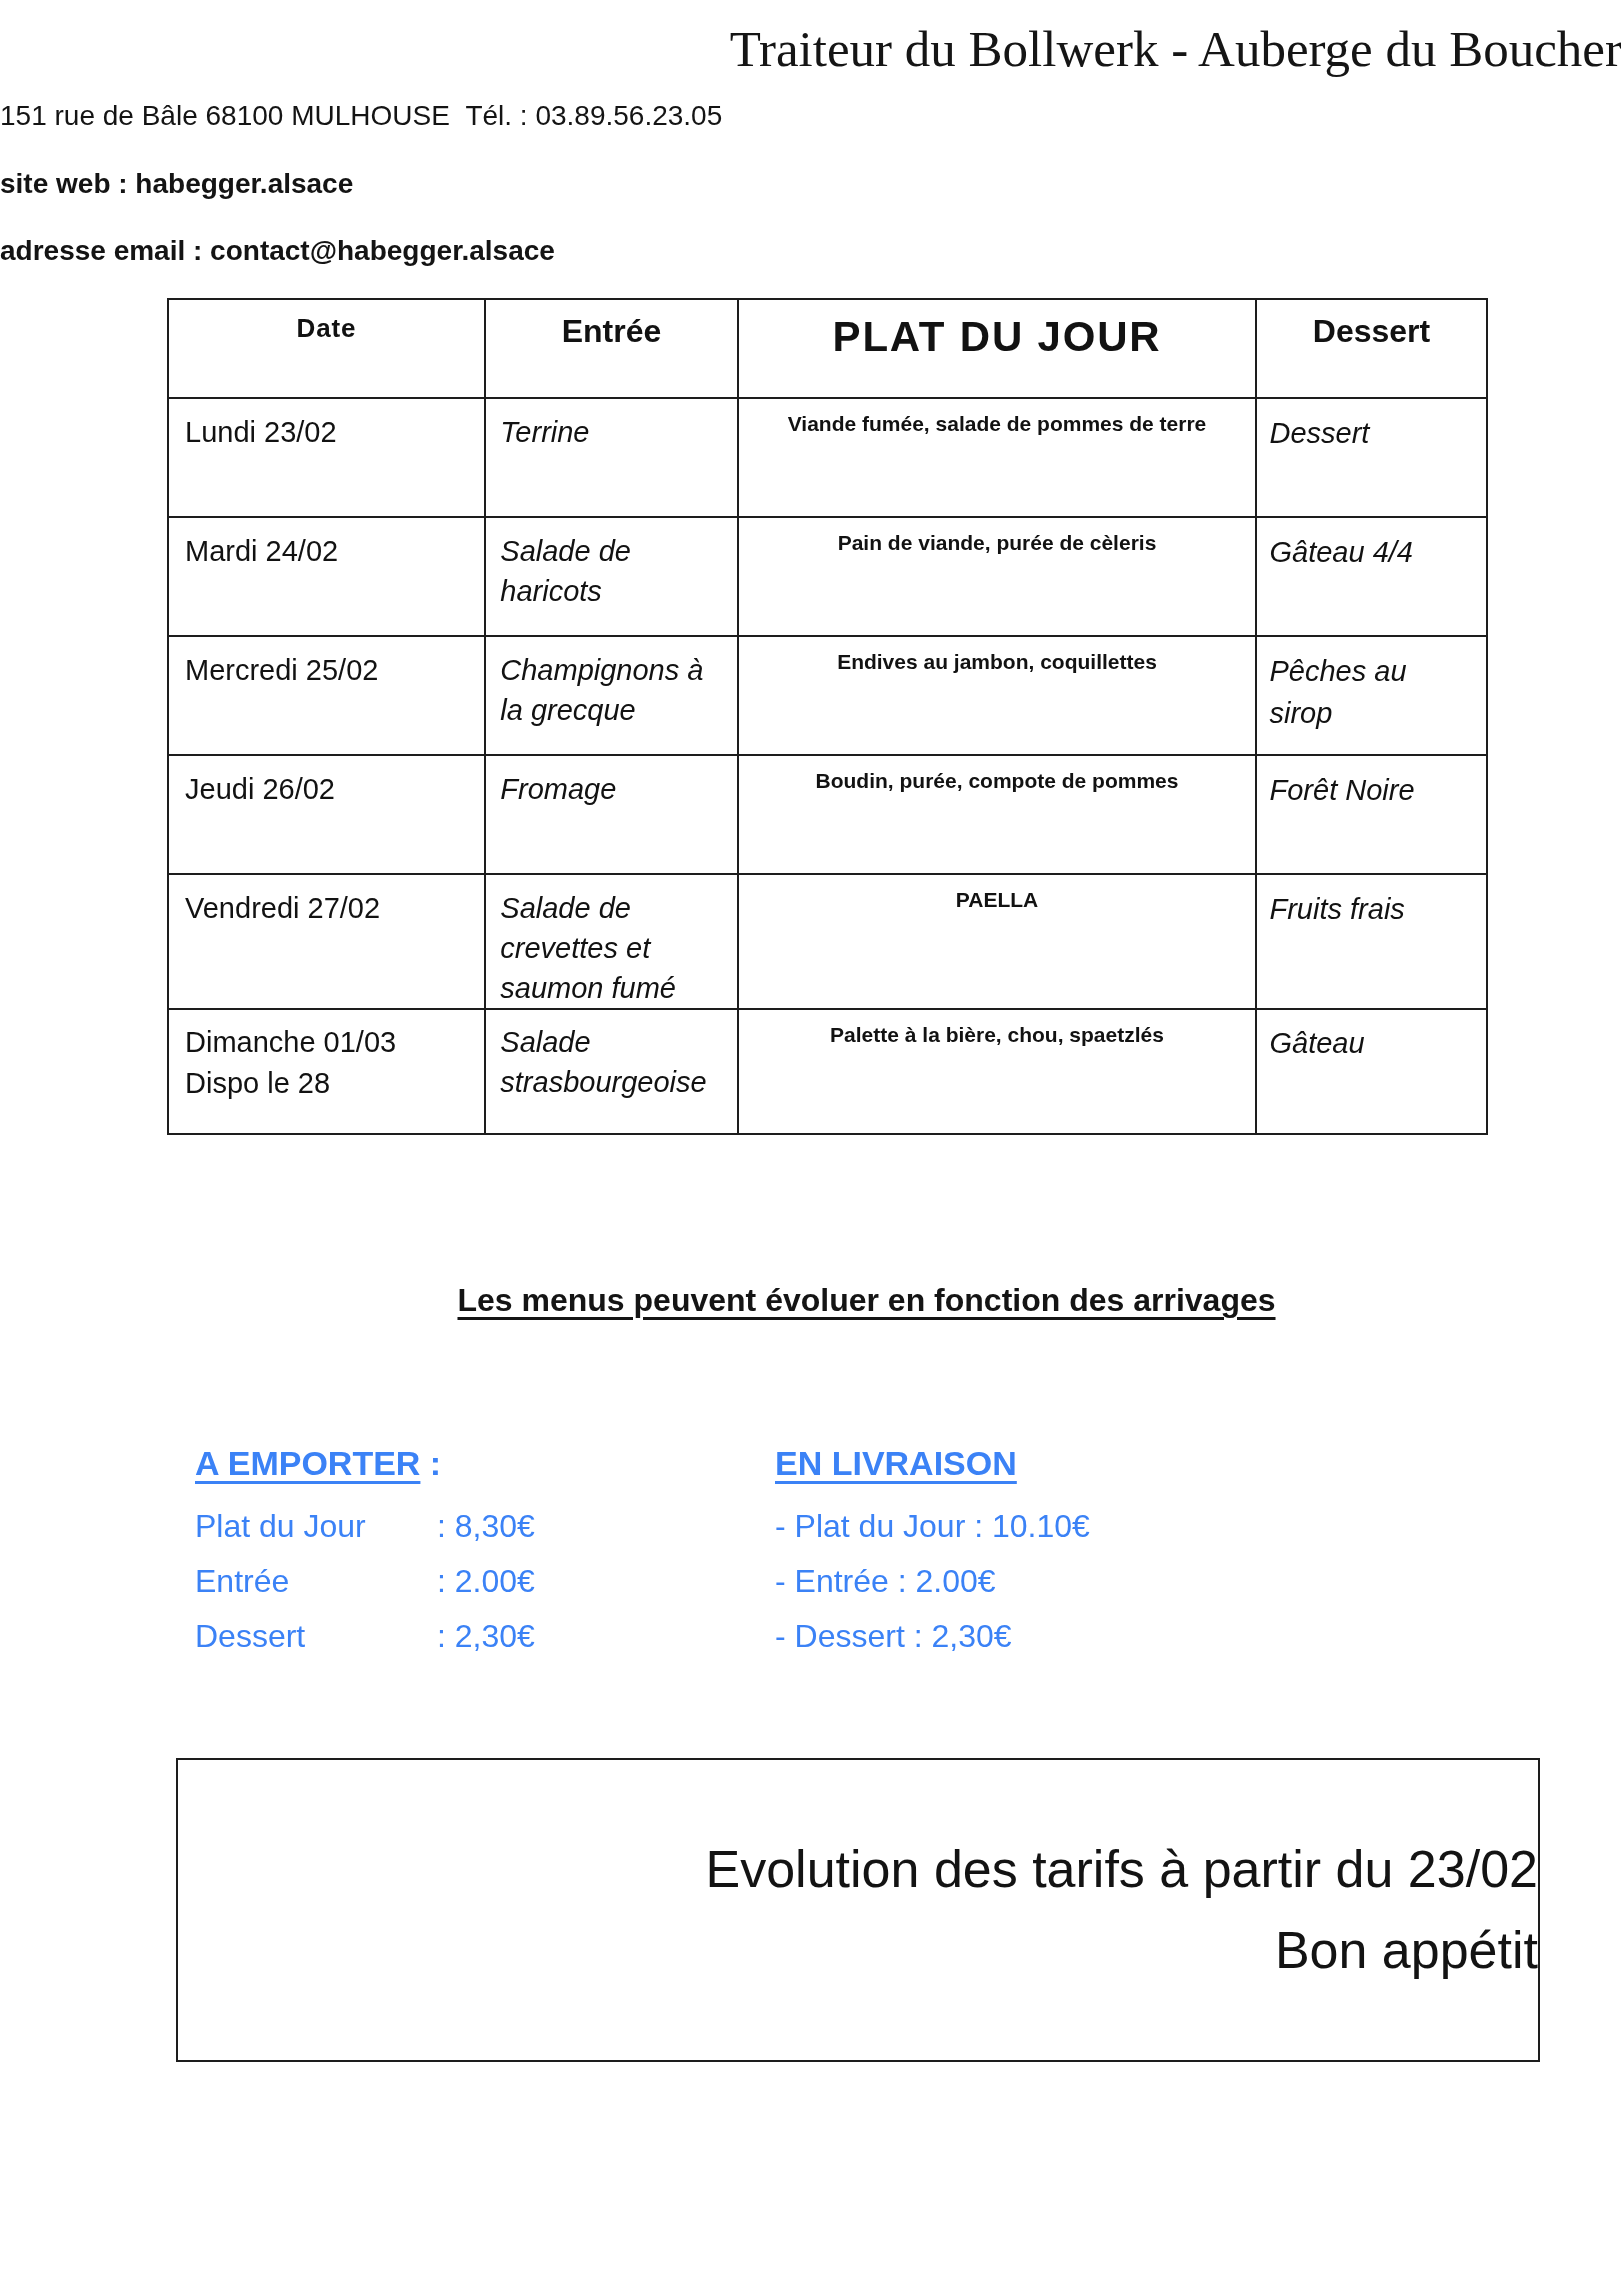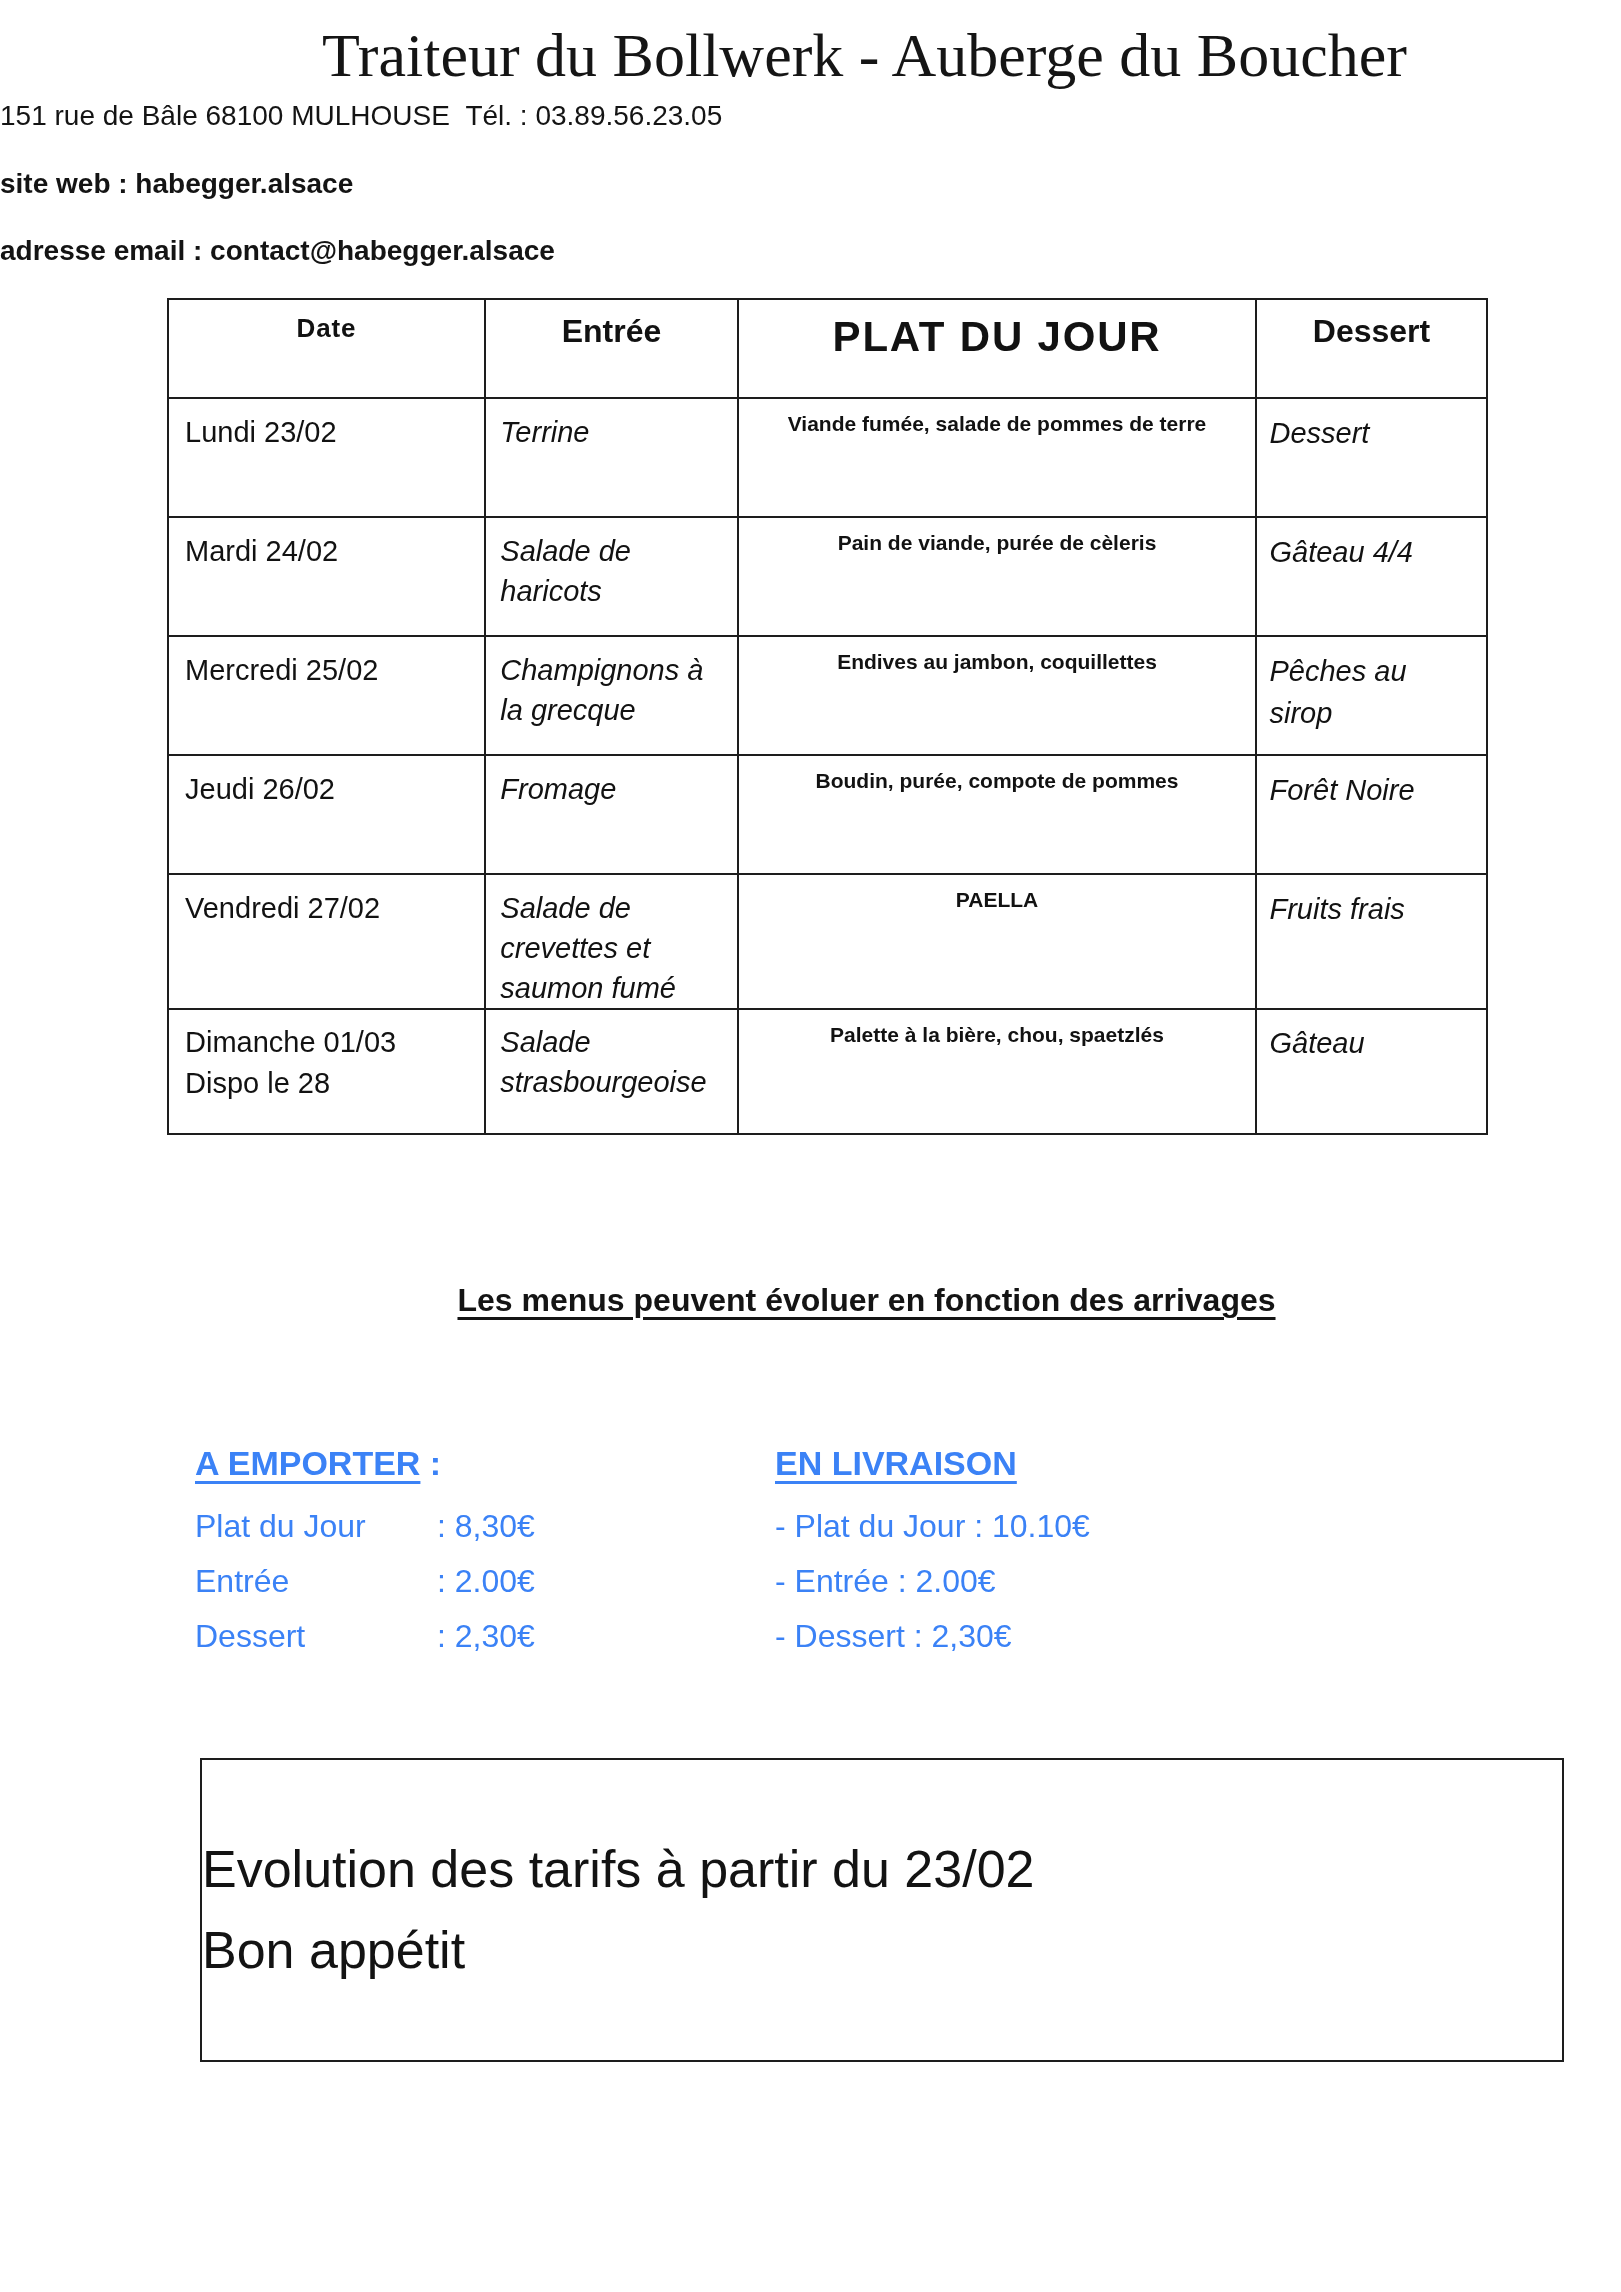--- a/index.html
+++ b/index.html
@@ -10,23 +10,23 @@
     background: #ffffff;
     font-family: "Liberation Sans", sans-serif;
     color: #141414;
     overflow: hidden;
   }
 
   
   .title {
     position: absolute; top: 19.7px; left: 0; width: 100%;
     box-sizing: border-box; padding-left: 107px;
-    text-align: center;
+    text-align: right;
     font-family: "Liberation Serif", serif;
-    font-size: 62px; line-height: 1.15;
+    font-size: 51px; line-height: 1.15;
     color: #151515;
     white-space: nowrap;
   }
   .hline { position: absolute; left: 0; width: 100%; box-sizing: border-box; padding-right: 63px; font-size: 28px; }
   .addr  { top: 100px; font-weight: normal; }
   .web   { top: 168px; font-weight: bold; }
   .email { top: 235px; font-weight: bold; }
 
   
   .menu-table {
@@ -75,24 +75,23 @@
   .p-row  { margin-bottom: 23px; line-height: 1.0; display: flex; }
   .p-label { width: 242px; flex: 0 0 auto; }
 
   
   .footer-box {
     position: absolute; left: 176px; top: 1758px;
     width: 1364px; height: 304px;
     border: 2.7px solid #1d1d1d;
     box-sizing: border-box;
     display: flex; flex-direction: column;
-    justify-content: center; align-items: flex-start;
+    justify-content: center; align-items: flex-end;
     font-size: 52px; line-height: 1.55;
     color: #131313;
-    margin-left: 24px;
   }
 </style>
 </head>
 <body>
 
 <div class="page">
 
   <div class="title">Traiteur du Bollwerk - Auberge du Boucher</div>
   <div class="hline addr">151 rue de Bâle 68100 MULHOUSE &nbsp;Tél. : 03.89.56.23.05</div>
   <div class="hline web">site web : habegger.alsace</div>

